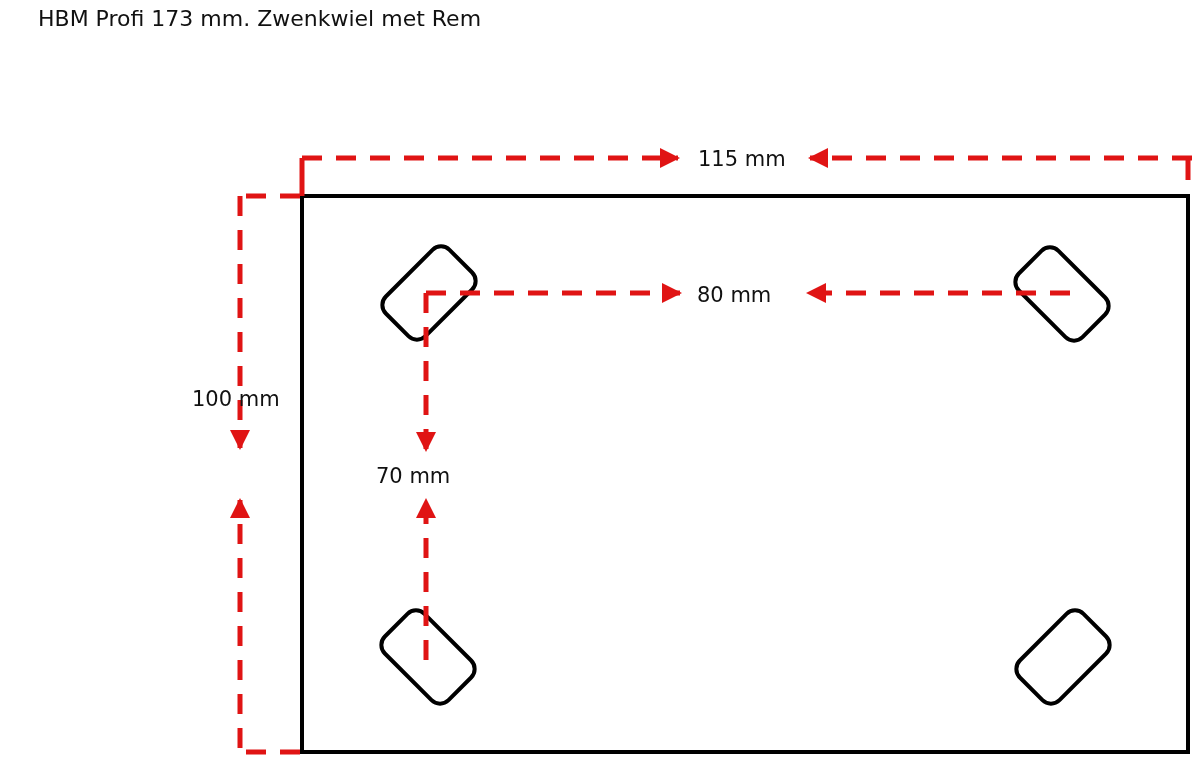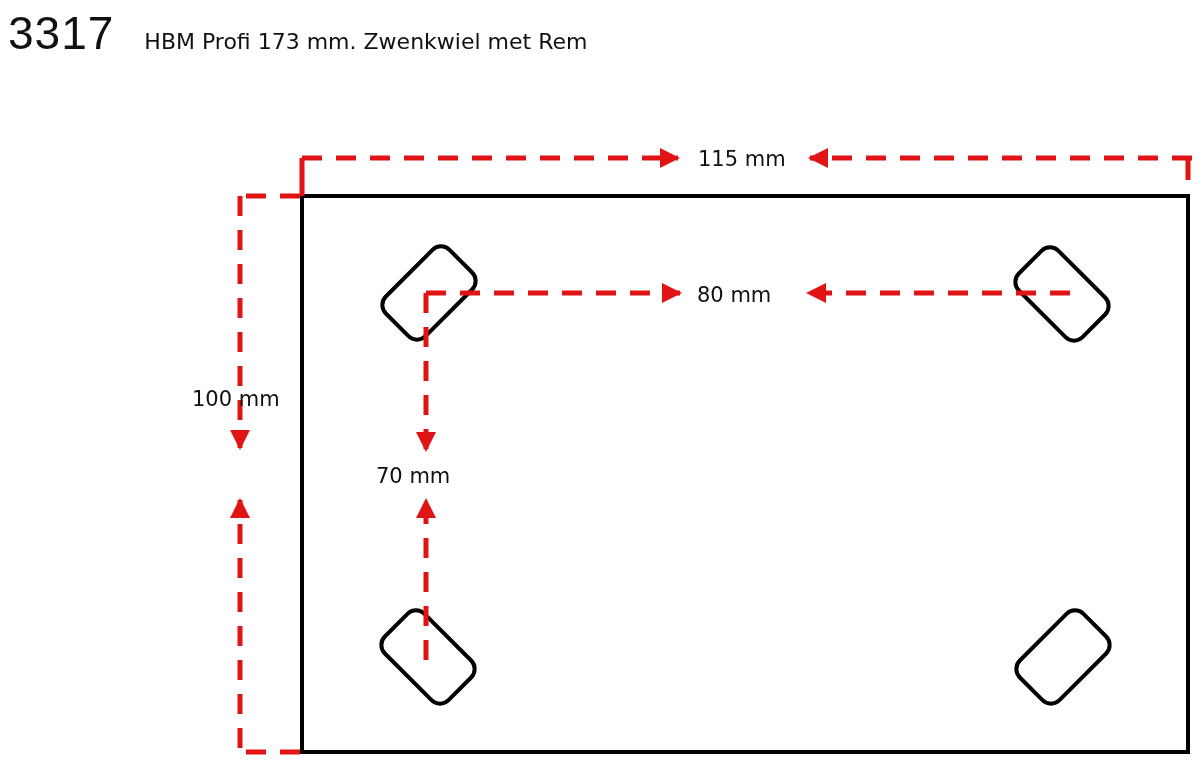--- a/index.html
+++ b/index.html
@@ -7,21 +7,20 @@
   .header { position: absolute; left: 8px; top: 6px; display: flex; align-items: baseline; }
   .code { font-family: "Liberation Sans", sans-serif; font-size: 46px; color: #111; letter-spacing: 1px; }
   .title { font-family: "DejaVu Sans", sans-serif; font-size: 22px; color: #111; margin-left: 30px; }
   svg { position: absolute; left: 0; top: 0; }
   .lbl { font-family: "DejaVu Sans", sans-serif; font-size: 21px; fill: #111; }
 </style>
 </head>
 <body>
 
 <div class="header">
-  <span class="code">3317</span>
   <span class="title">HBM Profi 173 mm. Zwenkwiel met Rem</span>
 </div>
 
 <svg width="1200" height="766" viewBox="0 0 1200 766">
   <defs>
     <marker id="arrow" viewBox="0 0 10 10" refX="9" refY="5" markerWidth="4" markerHeight="4" orient="auto">
       <path d="M0,0 L10,5 L0,10 z" fill="#e01414"></path>
     </marker>
   </defs>
 

